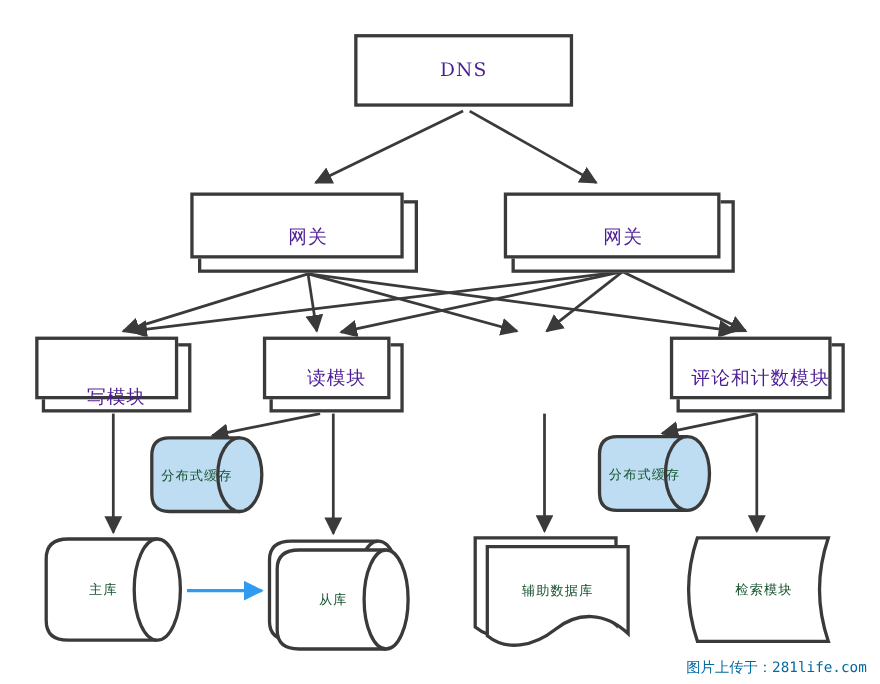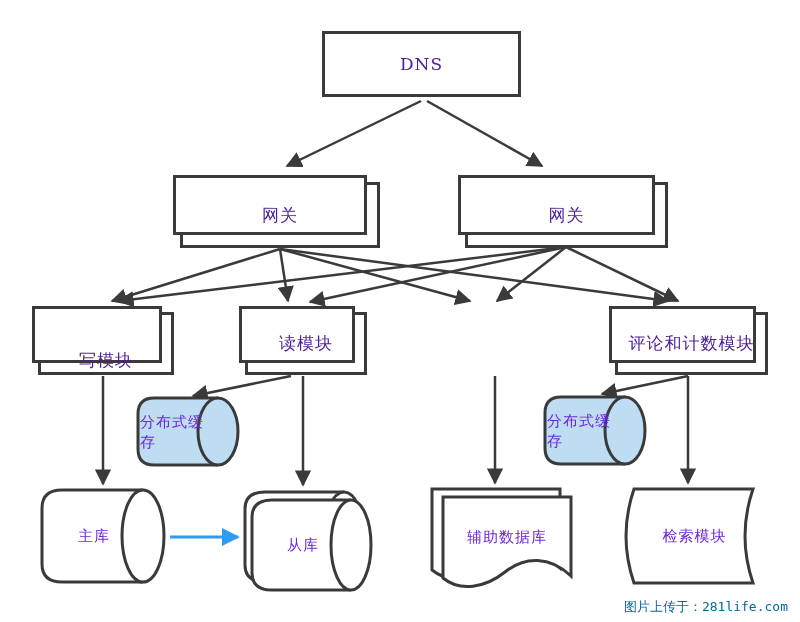--- a/index.html
+++ b/index.html
@@ -13,21 +13,21 @@
     box-sizing:border-box;display:flex;align-items:center;justify-content:center;
     font-size:17px;color:#4c1d95;z-index:2;letter-spacing:1px;
   }
   .box.stacked::before{
     content:"";position:absolute;top:-9px;left:-9px;width:100%;height:100%;
     border:3px solid #3a3a3a;box-sizing:border-box;background:#ffffff;z-index:-1;
   }
   .box.stacked.gw::before{top:-10px;left:-10px;}
   .shape-label{
     position:absolute;display:flex;align-items:center;justify-content:center;
-    text-align:left;font-size:15px;line-height:1.35;color:#6d28d9;z-index:3;
+    text-align:right;font-size:12px;line-height:1.35;color:#14532d;z-index:3;
     letter-spacing:1px;
   }
   .watermark{
     position:absolute;right:12px;bottom:6px;z-index:4;
     font-family:"DejaVu Sans Mono","Liberation Mono",monospace;
     font-size:13px;color:#0369a1;letter-spacing:0px;
   }
 </style>
 </head>
 <body>

